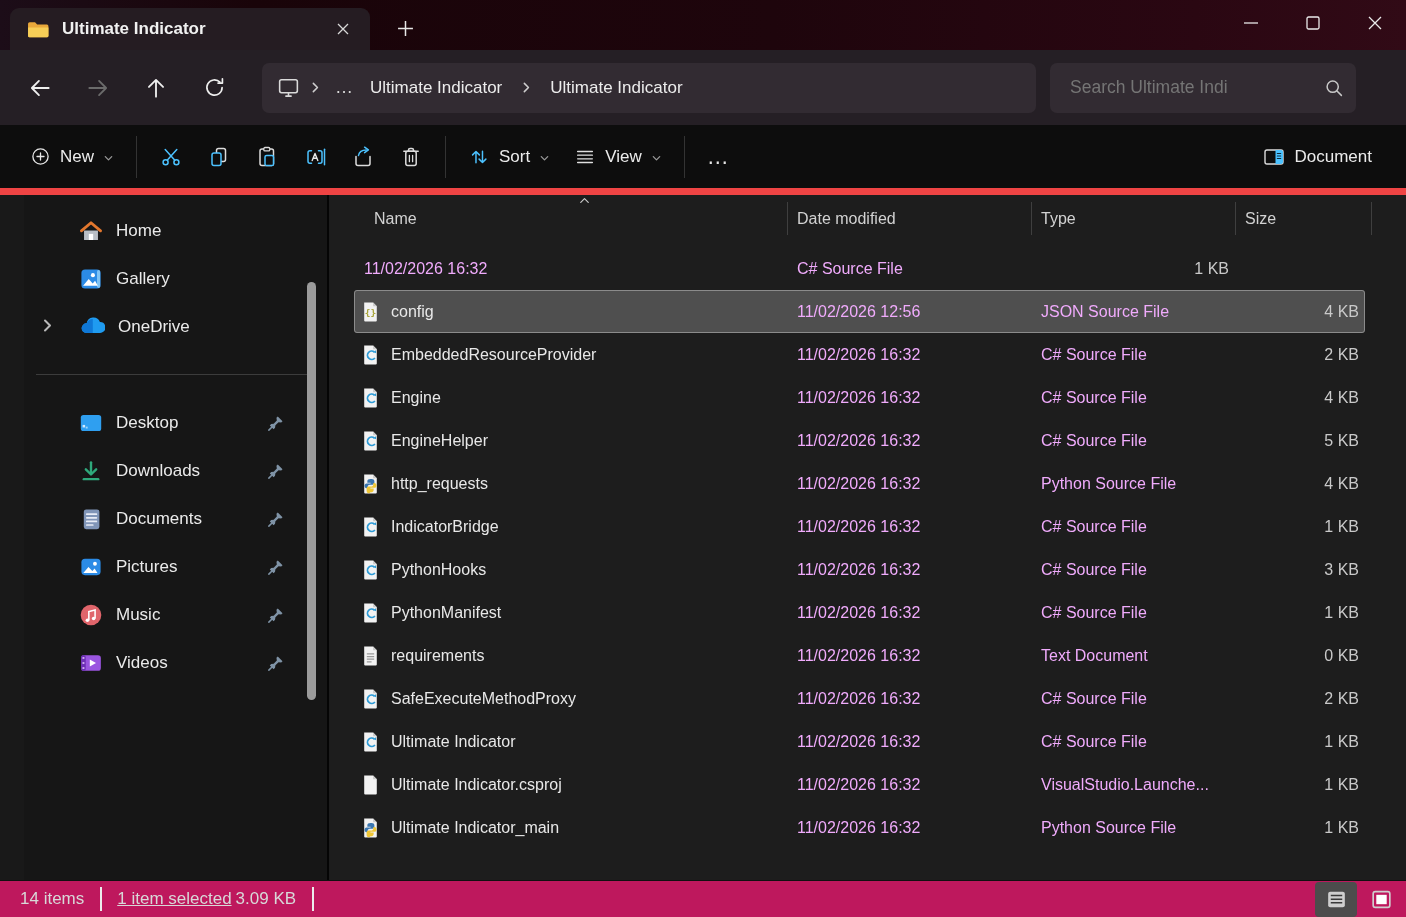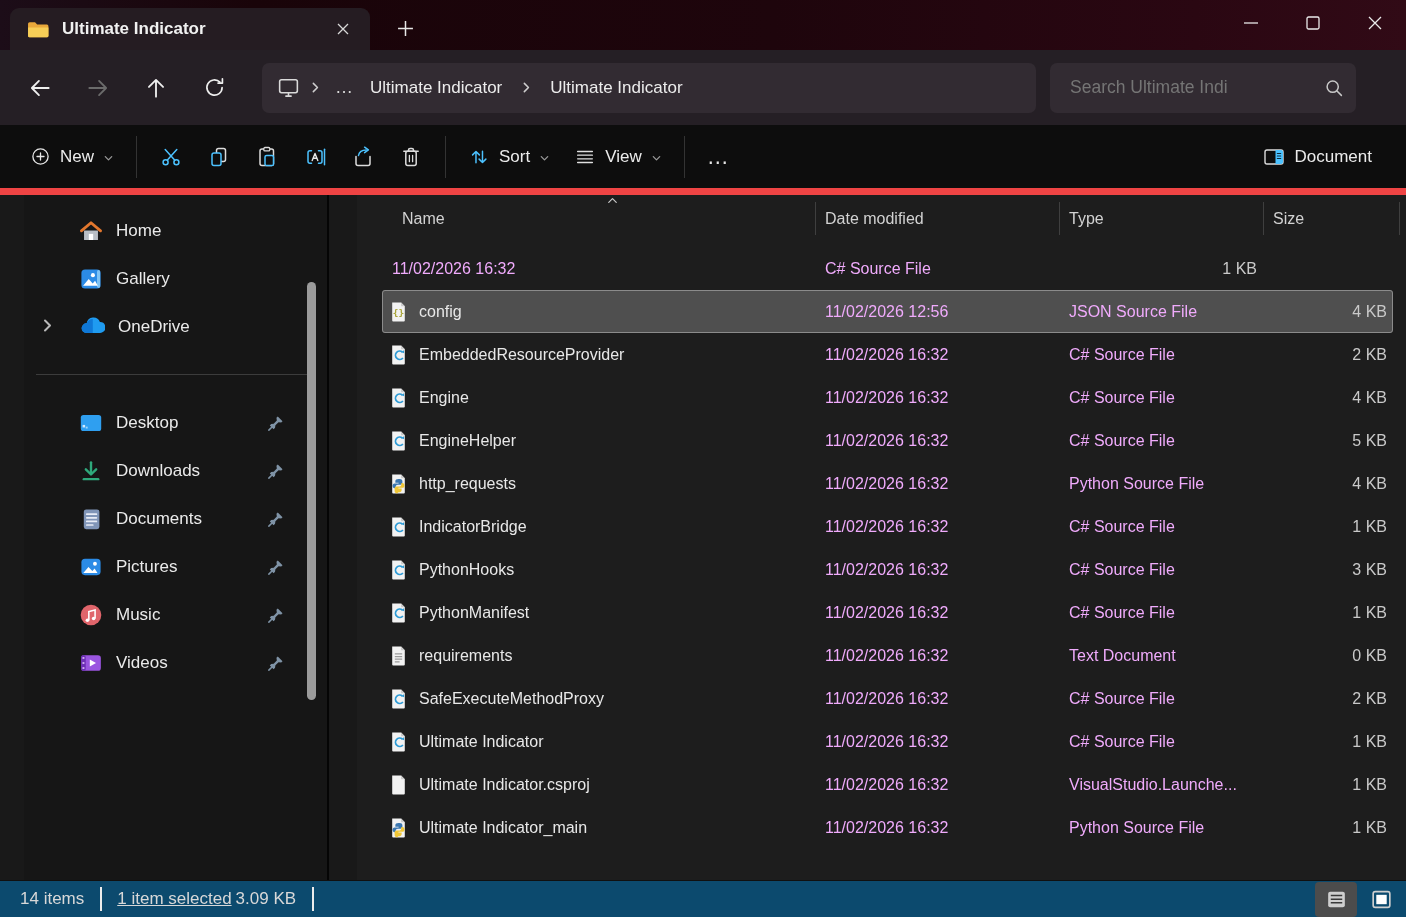--- a/index.html
+++ b/index.html
@@ -55,21 +55,21 @@
     border-right:2px solid #050505; }
   .side-item { position:relative; height:42px; margin:0 8px 6px 0; border-radius:5px; display:flex;
     align-items:center; padding-left:55px; gap:13px; font-size:17px; color:#eaeaea; }
   .side-chevron { position:absolute; left:16px; top:12px; color:#b9b9b9; }
   .side-pin { margin-left:auto; margin-right:34px; display:flex; }
   .side-divider { height:1px; background:#3c3c3c; margin:26px 16px 27px 12px; }
   .side-scrollbar { position:absolute; right:11px; top:87px; width:9px; height:418px;
     background:#9b9b9b; border-radius:5px; }
 
   
-  .filepane { position:relative; flex:1; background:#1d1d1d;margin-left:28px; }
+  .filepane { position:relative; flex:1; background:#1d1d1d; }
   .list-header { position:relative; height:47px; display:grid;
     grid-template-columns:458px 244px 204px 136px; align-items:center; font-size:16px; color:#d2d2d2; }
   .lh-name { padding-left:45px; } .lh-date { padding-left:10px; }
   .lh-type { padding-left:10px; } .lh-size { padding-left:10px; }
   .lh-div { position:absolute; top:7px; width:1px; height:33px; background:#3f3f3f; }
   .lh-caret { position:absolute; left:248px; top:-1px; }
   .rows { margin-top:5px; }
   .file-row { width:1011px; height:43px; margin-left:25px; border-radius:3px; display:grid;
     grid-template-columns:433px 244px 204px 130px; align-items:center; font-size:16px; }
   .file-row[data-selected="true"] { background:#4f4f4f; outline:1px solid #8b8b8b; outline-offset:-1px; }
@@ -78,21 +78,21 @@
   .cell-date,.cell-type { padding-left:10px; color:#f0abfc; white-space:nowrap; }
   .cell-size { text-align:right; padding-right:6px; color:#c9c9c9; white-space:nowrap; }
   .file-ic { display:none; width:17px; height:21px; flex:0 0 17px; }
   .file-row[data-icon="csharp"] .ic-csharp,
   .file-row[data-icon="json"]   .ic-json,
   .file-row[data-icon="python"] .ic-python,
   .file-row[data-icon="text"]   .ic-text,
   .file-row[data-icon="blank"]  .ic-blank { display:block; }
 
   
-  .statusbar { height:37px; flex:0 0 37px; background:#0c4a6e; border-top:1px solid #101010;
+  .statusbar { height:37px; flex:0 0 37px; background:#be185d; border-top:1px solid #101010;
     display:flex; align-items:center; font-size:17px; color:#d8d8d8; }
   .sb-text { margin-left:20px; white-space:nowrap; }
   .sb-sel { margin-left:15px;text-decoration:underline; } .sb-size { margin-left:4px; }
   .sb-sep { width:2px; height:24px; background:#ececec; margin-left:16px; }
   .sb-right { margin-left:auto; margin-right:4px; display:flex; gap:3px; }
   .sb-toggle { width:42px; height:35px; display:flex; align-items:center; justify-content:center;
     border-radius:4px; }
   .sb-toggle.active { background:#4c4c4c; }
   svg { display:block; }
 </style>

